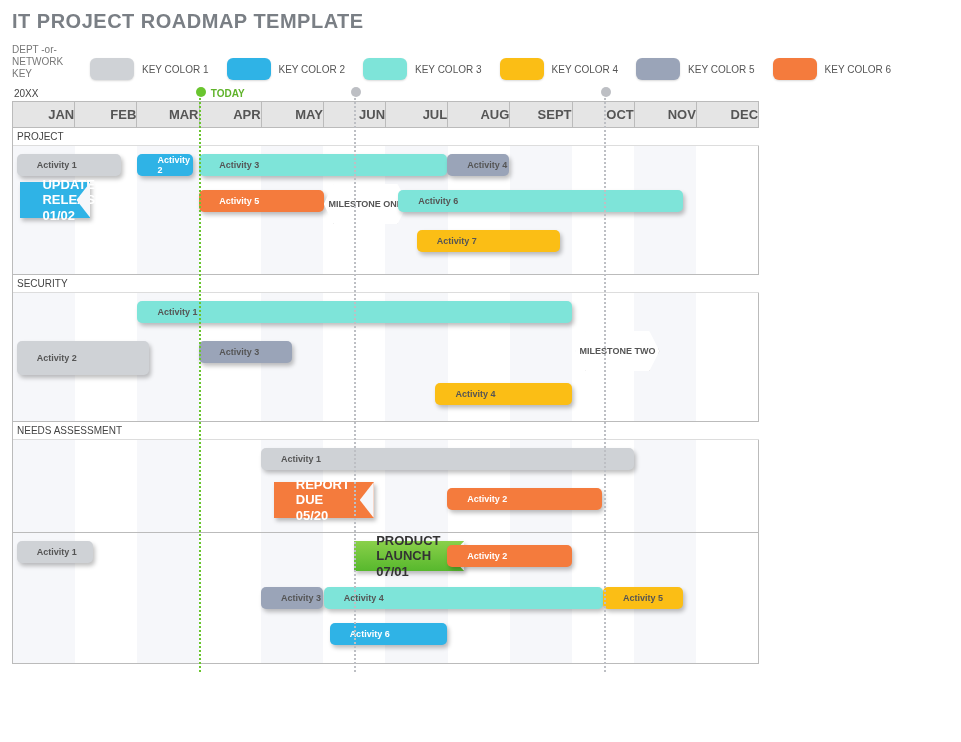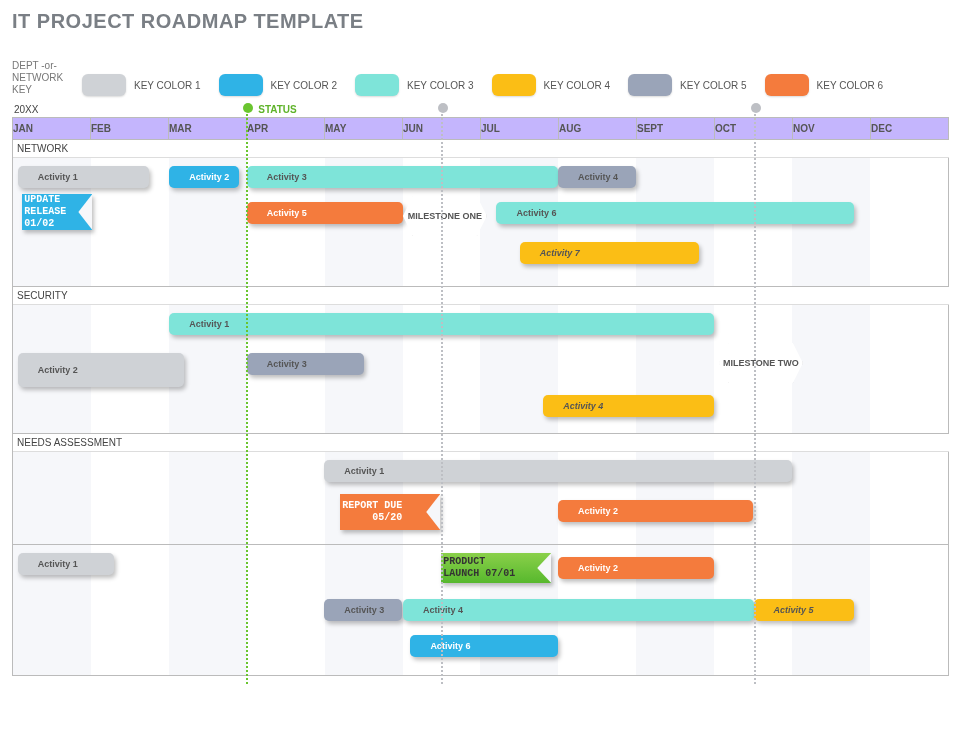--- a/index.html
+++ b/index.html
@@ -1,52 +1,52 @@
 <!DOCTYPE html>
 <html><head>
 <meta charset="utf-8">
 <style>
   * { box-sizing: border-box; margin: 0; padding: 0; }
   body { font-family: Arial, sans-serif; background: #fff; width: 961px; }
   .page { padding: 10px 12px; }
-  .title { font-size: 20px; font-weight: bold; color: #7a7f85; letter-spacing: 0.5px; margin-bottom: 26px; }
-  .legend-row { display: flex; align-items: center; margin-bottom: 8px; }
+  .title { font-size: 20px; font-weight: bold; color: #7a7f85; letter-spacing: 0.5px; margin-bottom: 10px; }
+  .legend-row { display: flex; align-items: center; gap: 8px; margin-bottom: 8px; }
   .legend-label { font-size: 10px; color: #777; line-height: 1.2; width: 70px; }
   .legend-items { display: flex; gap: 18px; align-items: center; margin-top: 15px; }
   .legend-item { display: flex; align-items: center; gap: 8px; font-size: 10px; color: #555; }
   .swatch { width: 44px; height: 22px; border-radius: 6px; box-shadow: 0 1px 2px rgba(0,0,0,0.15); }
 
-  .roadmap { position: relative; width: 937px; }
+  .roadmap { position: relative; width: 747px; }
   .year { font-size: 10px; color: #444; margin-bottom: 2px; margin-left: 2px; }
   .months { display: flex; border-top: 1px solid #bbb; border-left: 1px solid #bbb; }
-  .month { flex: 1 1 0; border-right: 1px solid #bbb; border-bottom: 1px solid #bbb; font-size: 10px; font-weight: bold; color: #555; text-align: left; padding: 5px 0; background: #c4b5fd; }
+  .month { flex: 1 1 0; border-right: 1px solid #bbb; border-bottom: 1px solid #bbb; font-size: 13px; font-weight: bold; color: #555; text-align: right; padding: 5px 0; background: #e5e5e5; }
 
   .section { border-left: 1px solid #bbb; border-bottom: 1px solid #bbb; }
   .section-title { font-size: 10px; color: #444; padding: 3px 4px; border-bottom: 1px solid #ddd; }
   .section-body { position: relative; background: repeating-linear-gradient(to right, #f6f7fa 0, #f6f7fa calc(100%/12), #fff calc(100%/12), #fff calc(200%/12)); border-right: 1px solid #bbb; }
 
   .bar { position: absolute; height: 22px; border-radius: 5px; font-size: 9px; font-weight: bold; color: #555; display: flex; align-items: center; padding-left: 20px; box-shadow: 2px 3px 4px rgba(0,0,0,0.25); }
 
-  .flag { position: absolute; height: 36px; font-size: 10px; font-weight: bold; color: #555; display: flex; align-items: center; padding-left: 2px; padding-right: 14px; box-shadow: 2px 3px 4px rgba(0,0,0,0.25); line-height: 1.2; font-family: Liberation Mono, monospace; }
+  .flag { position: absolute; height: 36px; font-size: 13px; font-weight: bold; color: #555; display: flex; align-items: center; padding-left: 22px; padding-right: 14px; box-shadow: 2px 3px 4px rgba(0,0,0,0.25); line-height: 1.2; }
   .flag::after { content: ""; position: absolute; right: -1px; top: 0; bottom: 0; width: 14px; background: inherit; clip-path: polygon(100% 0, 0 50%, 100% 100%); }
   .flag.notch::after { background: #f6f7fa; clip-path: polygon(100% 0, 0 50%, 100% 100%); right: 0; }
 
   .ms { position: absolute; width: 84px; height: 40px; background: #fff; display: flex; align-items: center; justify-content: center; font-size: 9px; font-weight: bold; color: #555; text-align: center; line-height: 1.2; box-shadow: 2px 3px 4px rgba(0,0,0,0.25); clip-path: polygon(12% 0, 88% 0, 100% 50%, 88% 100%, 12% 100%, 0 50%); }
 
   .today-line { position: absolute; top: 0; bottom: 0; width: 0; border-left: 2px dotted #6ac52f; z-index: 5; pointer-events: none; }
   .today-dot { position: absolute; width: 10px; height: 10px; border-radius: 50%; background: #6ac52f; left: -5px; }
   .today-label { position: absolute; left: 10px; top: -3px; font-size: 10px; font-weight: bold; color: #5fb32a; }
 
   .marker-line { position: absolute; top: 0; bottom: 0; width: 0; border-left: 2px dotted #bdbfc4; z-index: 4; pointer-events: none; }
   .marker-dot { position: absolute; width: 10px; height: 10px; border-radius: 50%; background: #bdbfc4; left: -5px; }
 
   .c1 { background: #cfd2d6; }
   .c2 { background: #2fb3e6; color: #fff; }
   .c3 { background: #7ee4d9; }
-  .c4 { background: #fbbe15; font-style: italic; }
+  .c4 { background: #fbbe15; }
   .c5 { background: #9aa4b8; }
   .c6 { background: #f47b3d; color: #fff; }
   .cgreen { background: linear-gradient(#8ad04a,#57b82d); color:#333; }
 </style>
 </head>
 <body>
 
 <div class="page">
   <div class="title">IT PROJECT ROADMAP TEMPLATE</div>
 
@@ -85,21 +85,21 @@
 
   <div class="roadmap">
     <div style="position:relative;">
       <div class="year">20XX</div>
     </div>
 
     <div style="position:relative;">
       <div class="today-line" style="left:25%; top:-10px; height:640px;">
         <div class="today-dot" style="top:-4px;"></div>
         <div class="today-dot" style="bottom:-4px;"></div>
-        <div class="today-label">STATUS</div>
+        <div class="today-label">TODAY</div>
       </div>
       <div class="marker-line" style="left:45.8%; top:-10px; height:640px;">
         <div class="marker-dot" style="top:-4px;"></div>
         <div class="marker-dot" style="bottom:-4px;"></div>
       </div>
       <div class="marker-line" style="left:79.2%; top:-10px; height:640px;">
         <div class="marker-dot" style="top:-4px;"></div>
         <div class="marker-dot" style="bottom:-4px;"></div>
       </div>
 
@@ -112,21 +112,21 @@
         <div class="month">JUN</div>
         <div class="month">JUL</div>
         <div class="month">AUG</div>
         <div class="month">SEPT</div>
         <div class="month">OCT</div>
         <div class="month">NOV</div>
         <div class="month">DEC</div>
       </div>
 
       <div class="section">
-        <div class="section-title">NETWORK</div>
+        <div class="section-title">PROJECT</div>
         <div class="section-body" style="height:128px;">
           <div class="bar c1" style="left:0.5%; width:14%; top:8px;">Activity 1</div>
           <div class="bar c2" style="left:16.7%; width:7.5%; top:8px; color:#fff;">Activity 2</div>
           <div class="bar c3" style="left:25%; width:33.3%; top:8px;">Activity 3</div>
           <div class="bar c5" style="left:58.3%; width:8.3%; top:8px;">Activity 4</div>
 
           <div class="flag c2 notch" style="left:1%; width:70px; top:36px; color:#fff; white-space:pre-line;">UPDATE
 RELEASE
 01/02</div>
           <div class="bar c6" style="left:25%; width:16.7%; top:44px;">Activity 5</div>
@@ -152,21 +152,21 @@
 
           <div class="bar c4" style="left:56.7%; width:18.3%; top:90px;">Activity 4</div>
         </div>
       </div>
 
       <div class="section">
         <div class="section-title">NEEDS ASSESSMENT</div>
         <div class="section-body" style="height:92px;">
           <div class="bar c1" style="left:33.3%; width:50%; top:8px;">Activity 1</div>
 
-          <div class="flag c6 notch" style="left:35%; width:100px; top:42px; color:#fff; white-space:pre-line;text-align:right;">REPORT DUE
+          <div class="flag c6 notch" style="left:35%; width:100px; top:42px; color:#fff; white-space:pre-line;">REPORT DUE
 05/20</div>
           <div class="bar c6" style="left:58.3%; width:20.8%; top:48px;">Activity 2</div>
         </div>
       </div>
 
       <div class="section">
         <div class="section-body" style="height:130px;">
           <div class="bar c1" style="left:0.5%; width:10.3%; top:8px;">Activity 1</div>
           <div class="flag cgreen notch" style="left:45.8%; width:110px; top:8px; height:30px; white-space:pre-line;">PRODUCT
 LAUNCH 07/01</div>

